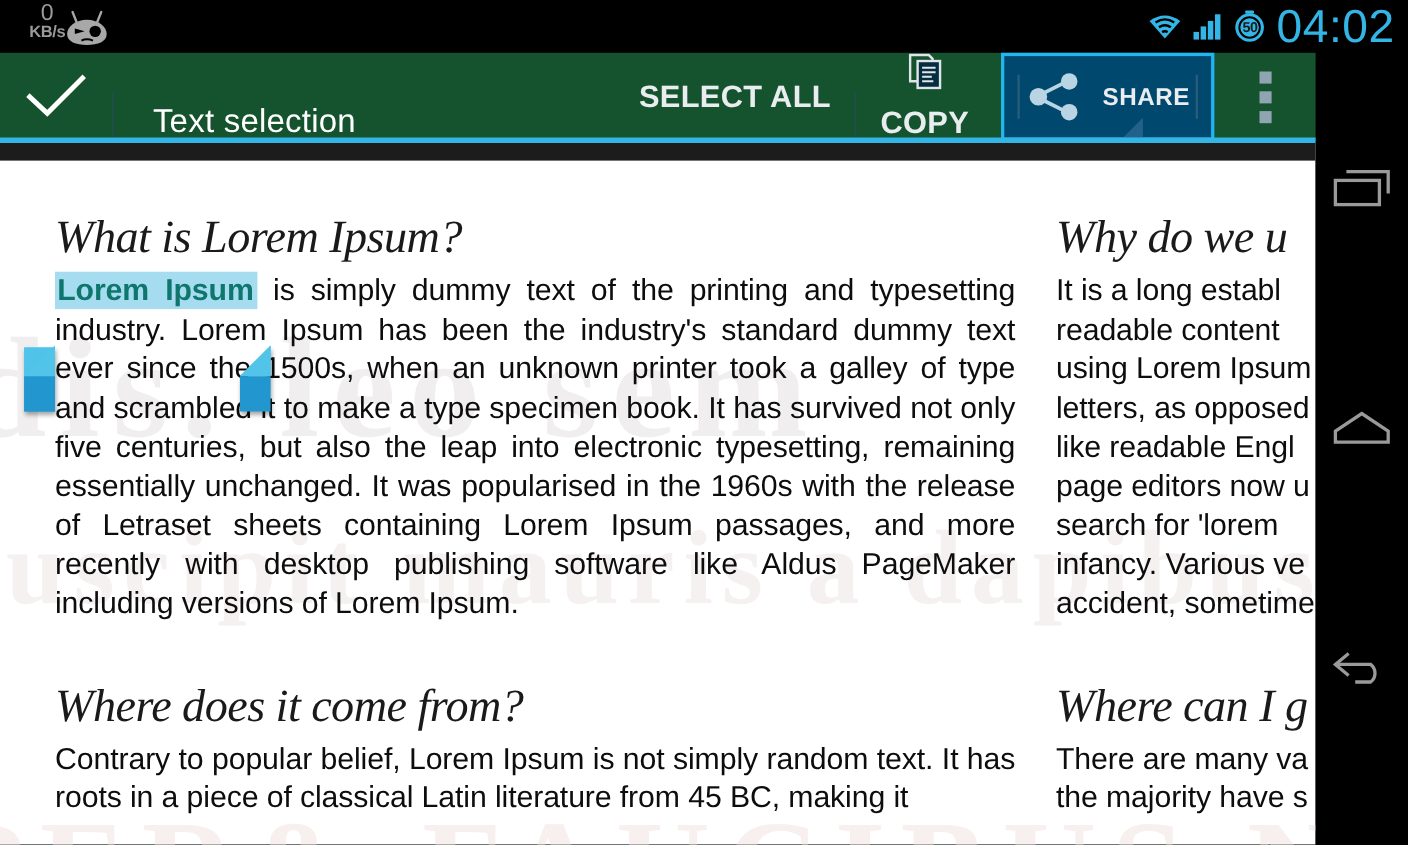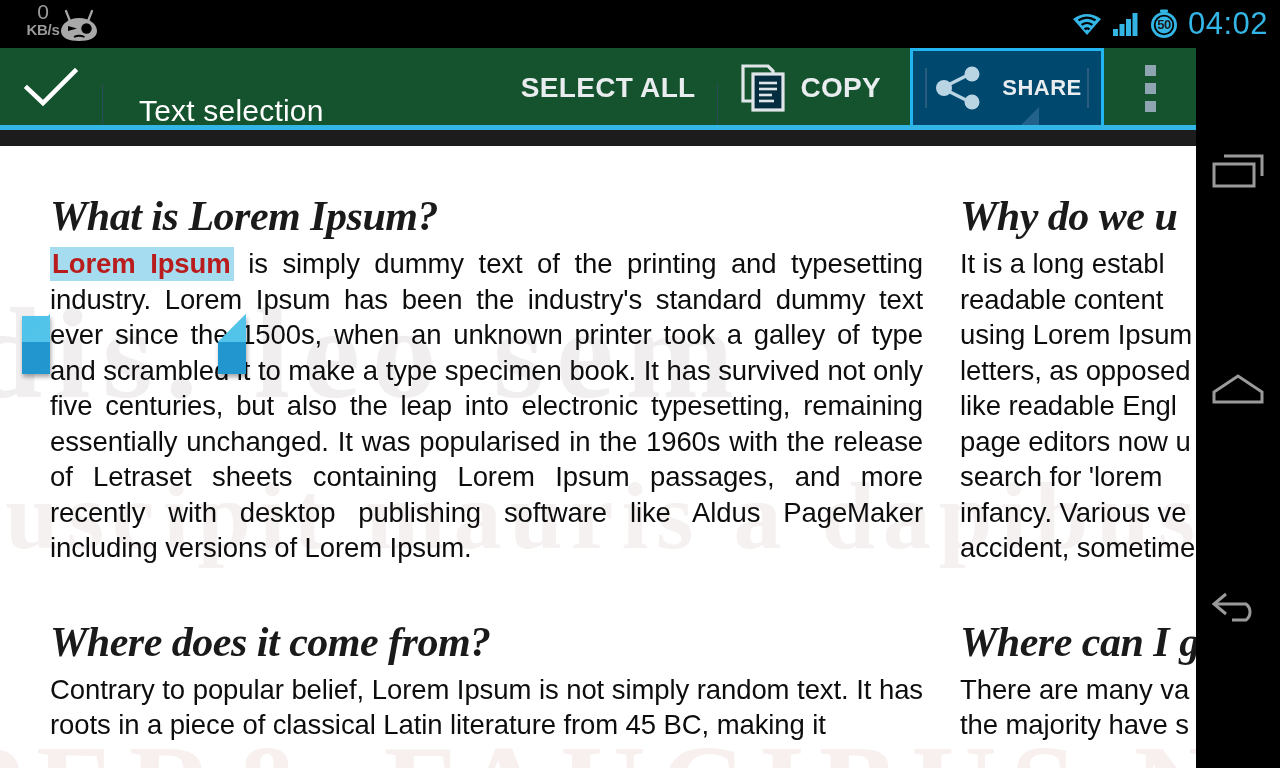--- a/index.html
+++ b/index.html
@@ -28,21 +28,21 @@
 
   .sb-right { position:absolute; right:8px; top:0; height:48px; display:flex; align-items:center; gap:9px; }
   .wifi-ico { width:32px; height:26px; }
   .sig-ico  { width:28px; height:26px; }
   .batt-ico { width:30px; height:30px; position:relative; }
   .batt-ico .btxt {
     position:absolute; left:0; top:0; width:30px; height:30px;
     display:flex; align-items:center; justify-content:center;
     font-size:13px; font-weight:bold; color:#1b1b1b; letter-spacing:-0.5px;
   }
-  .sb-clock { font-size:31px; color:#33b5e5; letter-spacing:0.5px; line-height:48px; padding-right:4px; }
+  .sb-clock { font-size:42px; color:#33b5e5; letter-spacing:0.5px; line-height:48px; padding-right:4px; }
 
   
   #actionbar {
     position:absolute; left:0; top:48px; width:1196px; height:80px;
     background:#14532d;
     display:flex; align-items:flex-end;
   }
   #actionbar-accent {
     position:absolute; left:0; top:125px; width:1196px; height:5px;
     background:#33b5e5;
@@ -50,21 +50,21 @@
   .ab-done { width:102px; height:80px; display:flex; align-items:center; justify-content:center; }
   .ab-sep { width:1px; height:44px; background:#2a4b5b; }
   .ab-title { font-size:30px; color:#ffffff; padding-left:36px; letter-spacing:0.2px; white-space:nowrap; }
   .ab-spacer { flex:1 1 auto; }
   .ab-action {
     height:80px; display:flex; align-items:center; gap:14px;
     padding:0 20px; white-space:nowrap;
   }
   .ab-action .lbl { font-size:28px; font-weight:bold; color:#e9edef; letter-spacing:0.3px; }
   .ab-action.select-all { padding-right:22px; }
-  .ab-action.copy { padding-left:22px; padding-right:24px; }
+  .ab-action.copy { padding-left:22px; padding-right:24px;flex-direction:column; }
 
   #share-btn {
     position:relative; height:80px; width:194px;
     display:flex; align-items:center; justify-content:center; gap:16px;
     background:#00486e;
     border:3px solid #23b5f0;
     margin-left:5px;
   }
   #share-btn .lbl { font-size:22px; font-weight:bold; color:#e9edef; letter-spacing:0.5px; }
   #share-btn .mini-sep { position:absolute; width:2px; height:40px; background:#2a5d7d; }
@@ -109,39 +109,39 @@
     letter-spacing:-0.1px;
   }
 
   
   .col { position:absolute; top:62px; }
   .col-left  { left:50px;  width:873px; }
   .col-right { left:960px; width:420px; }
 
   .sec-head {
     font-family:"Liberation Serif", serif;
-    font-style:italic; font-weight:bold;
+    font-style:italic; font-weight:normal;
     font-size:42px; color:#1a1a1a;
     letter-spacing:-0.5px;
     white-space:nowrap;
     margin-bottom:6px;
   }
   .sec-body {
     font-size:27.5px; line-height:35.5px; color:#0d0d0d;
     text-align:justify;
     letter-spacing:-0.1px;
   }
   .col-right .sec-body { text-align:justify; white-space:nowrap; overflow:hidden; }
   .col-right .rline { display:block; }
 
   .gap { height:52px; }
 
   .sel-hl {
     background:#a6dcf0;
-    color:#b91c1c;
+    color:#0f766e;
     font-weight:bold;
     padding:1px 3px 2px 2px;
   }
 
   
   .handle { position:absolute; width:44px; height:66px; z-index:6; filter:drop-shadow(1px 3px 2px rgba(0,0,0,.35)); }
 
   
   #navbar { position:absolute; right:0; top:130px; width:84px; height:638px; background:#000; }
   .nav-btn { position:absolute; left:0; width:84px; height:84px; display:flex; align-items:center; justify-content:center; }

